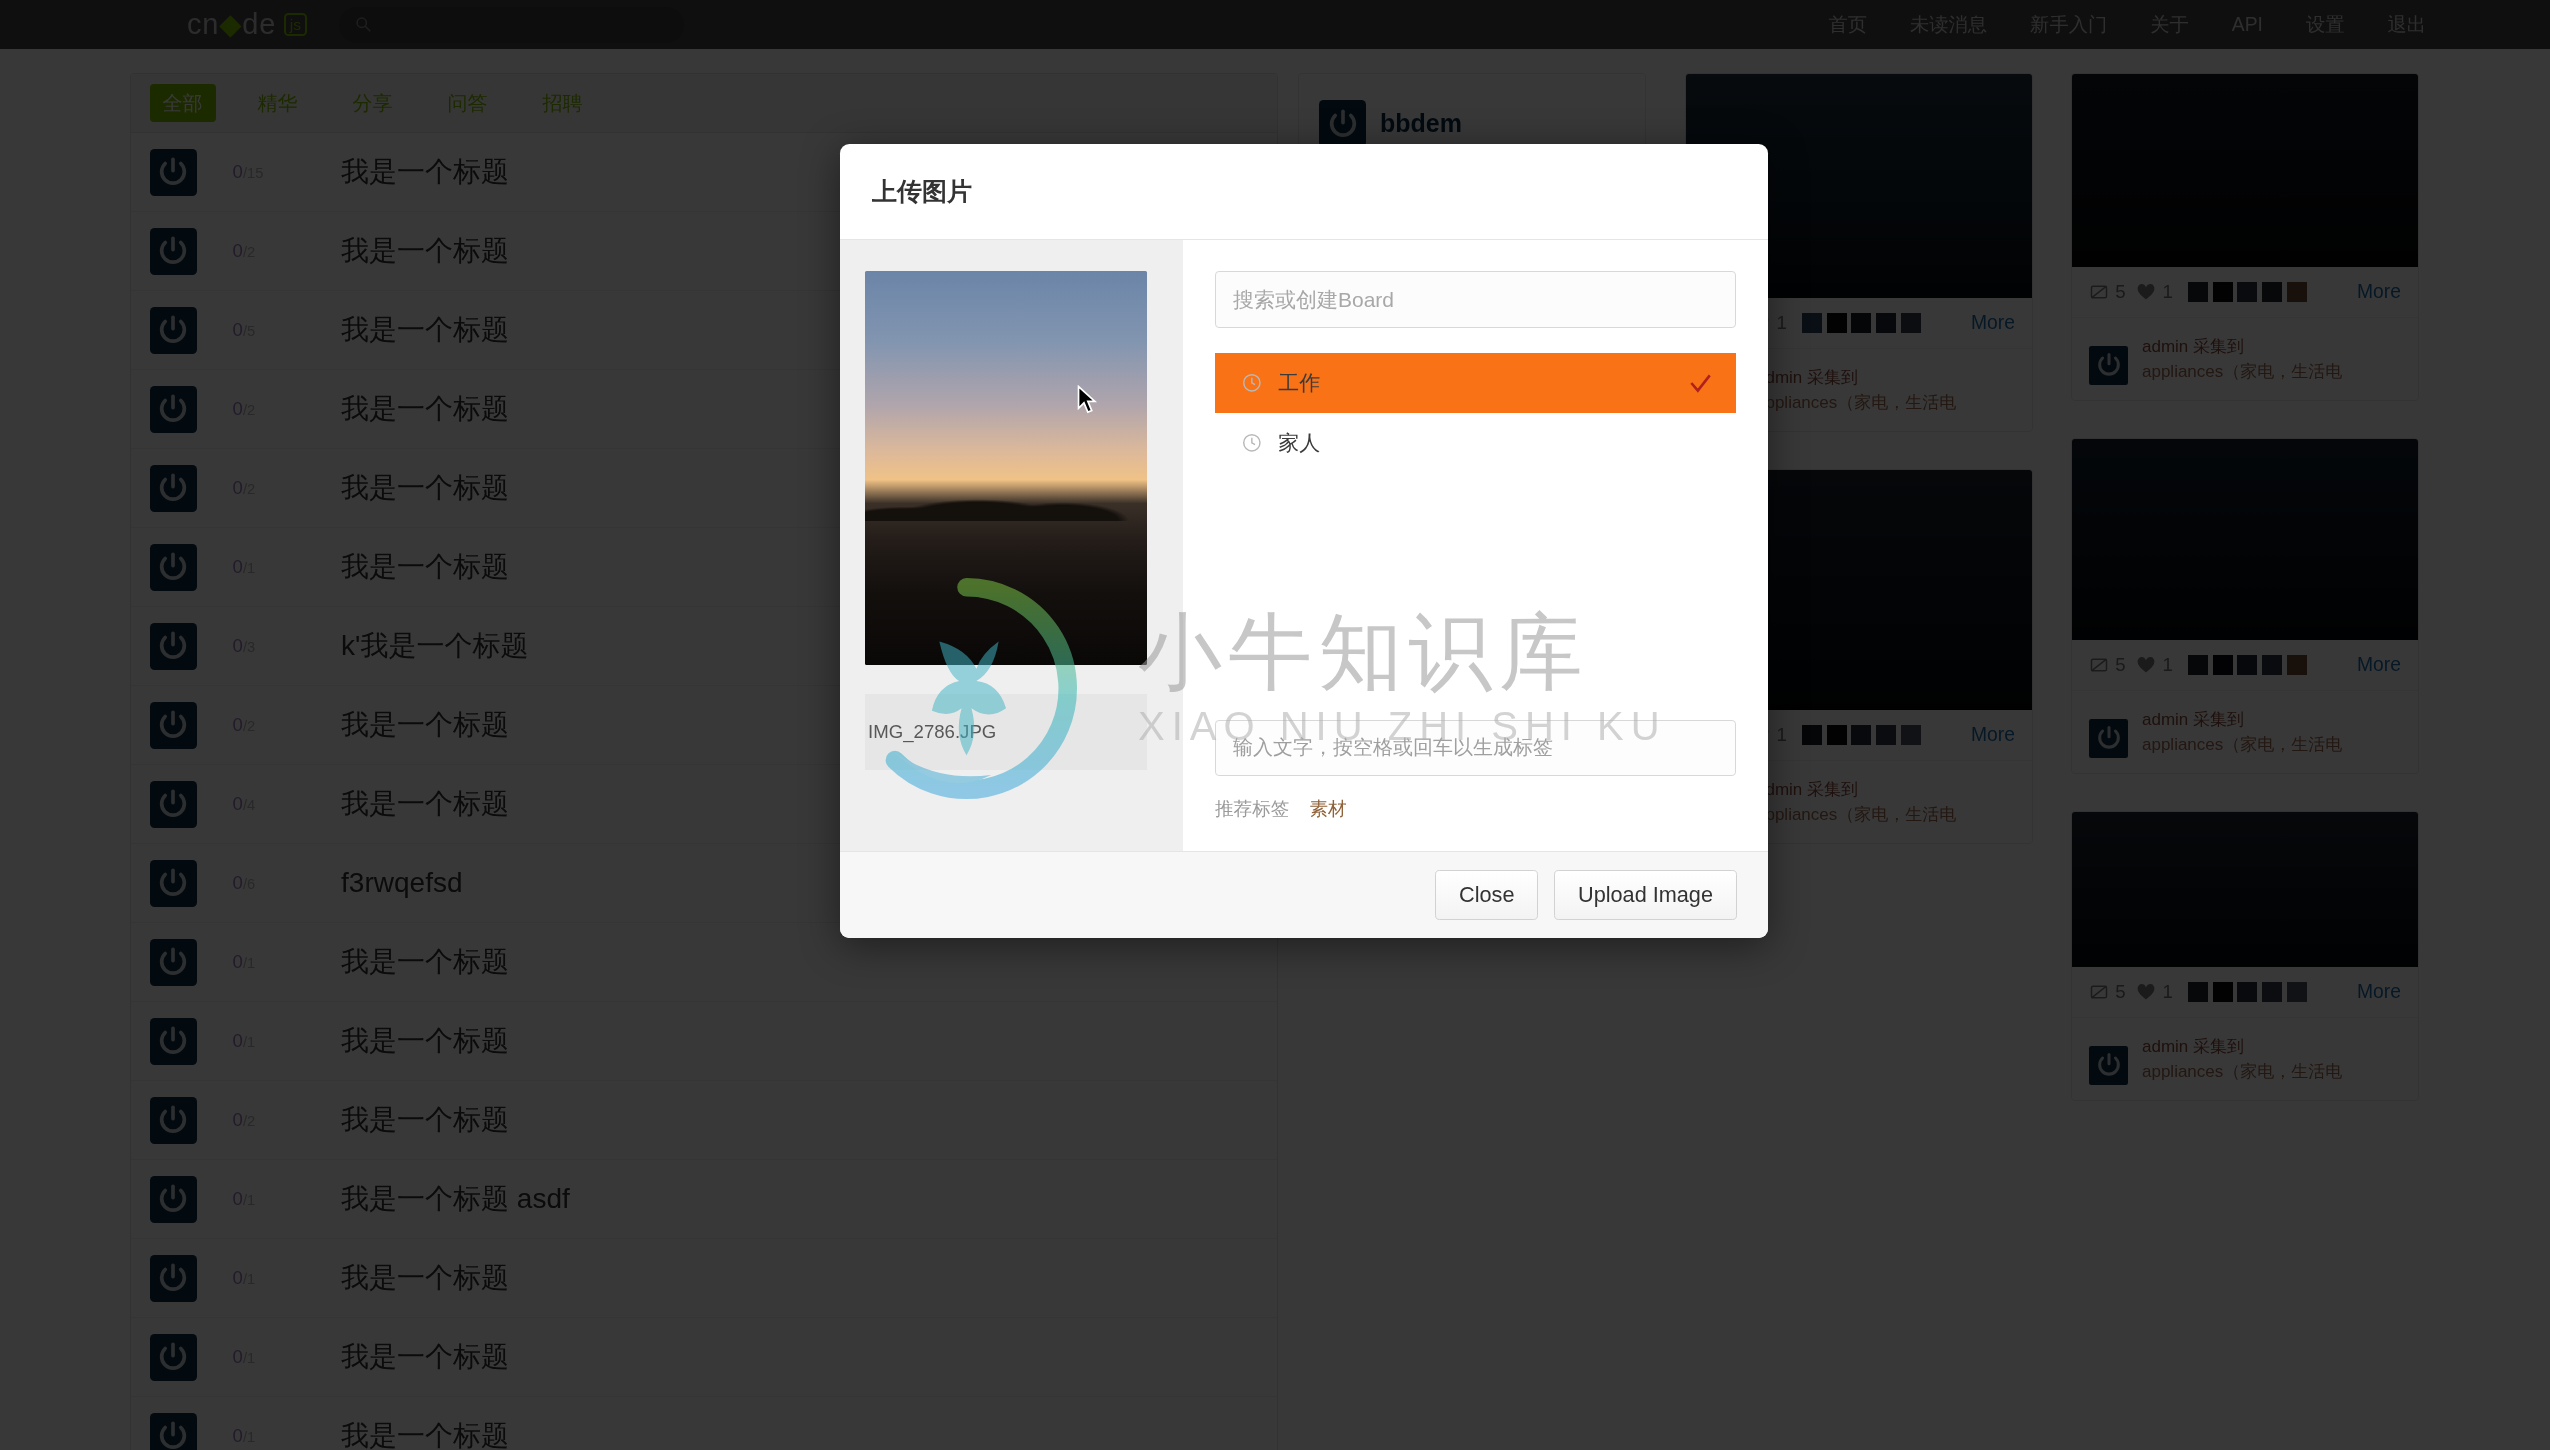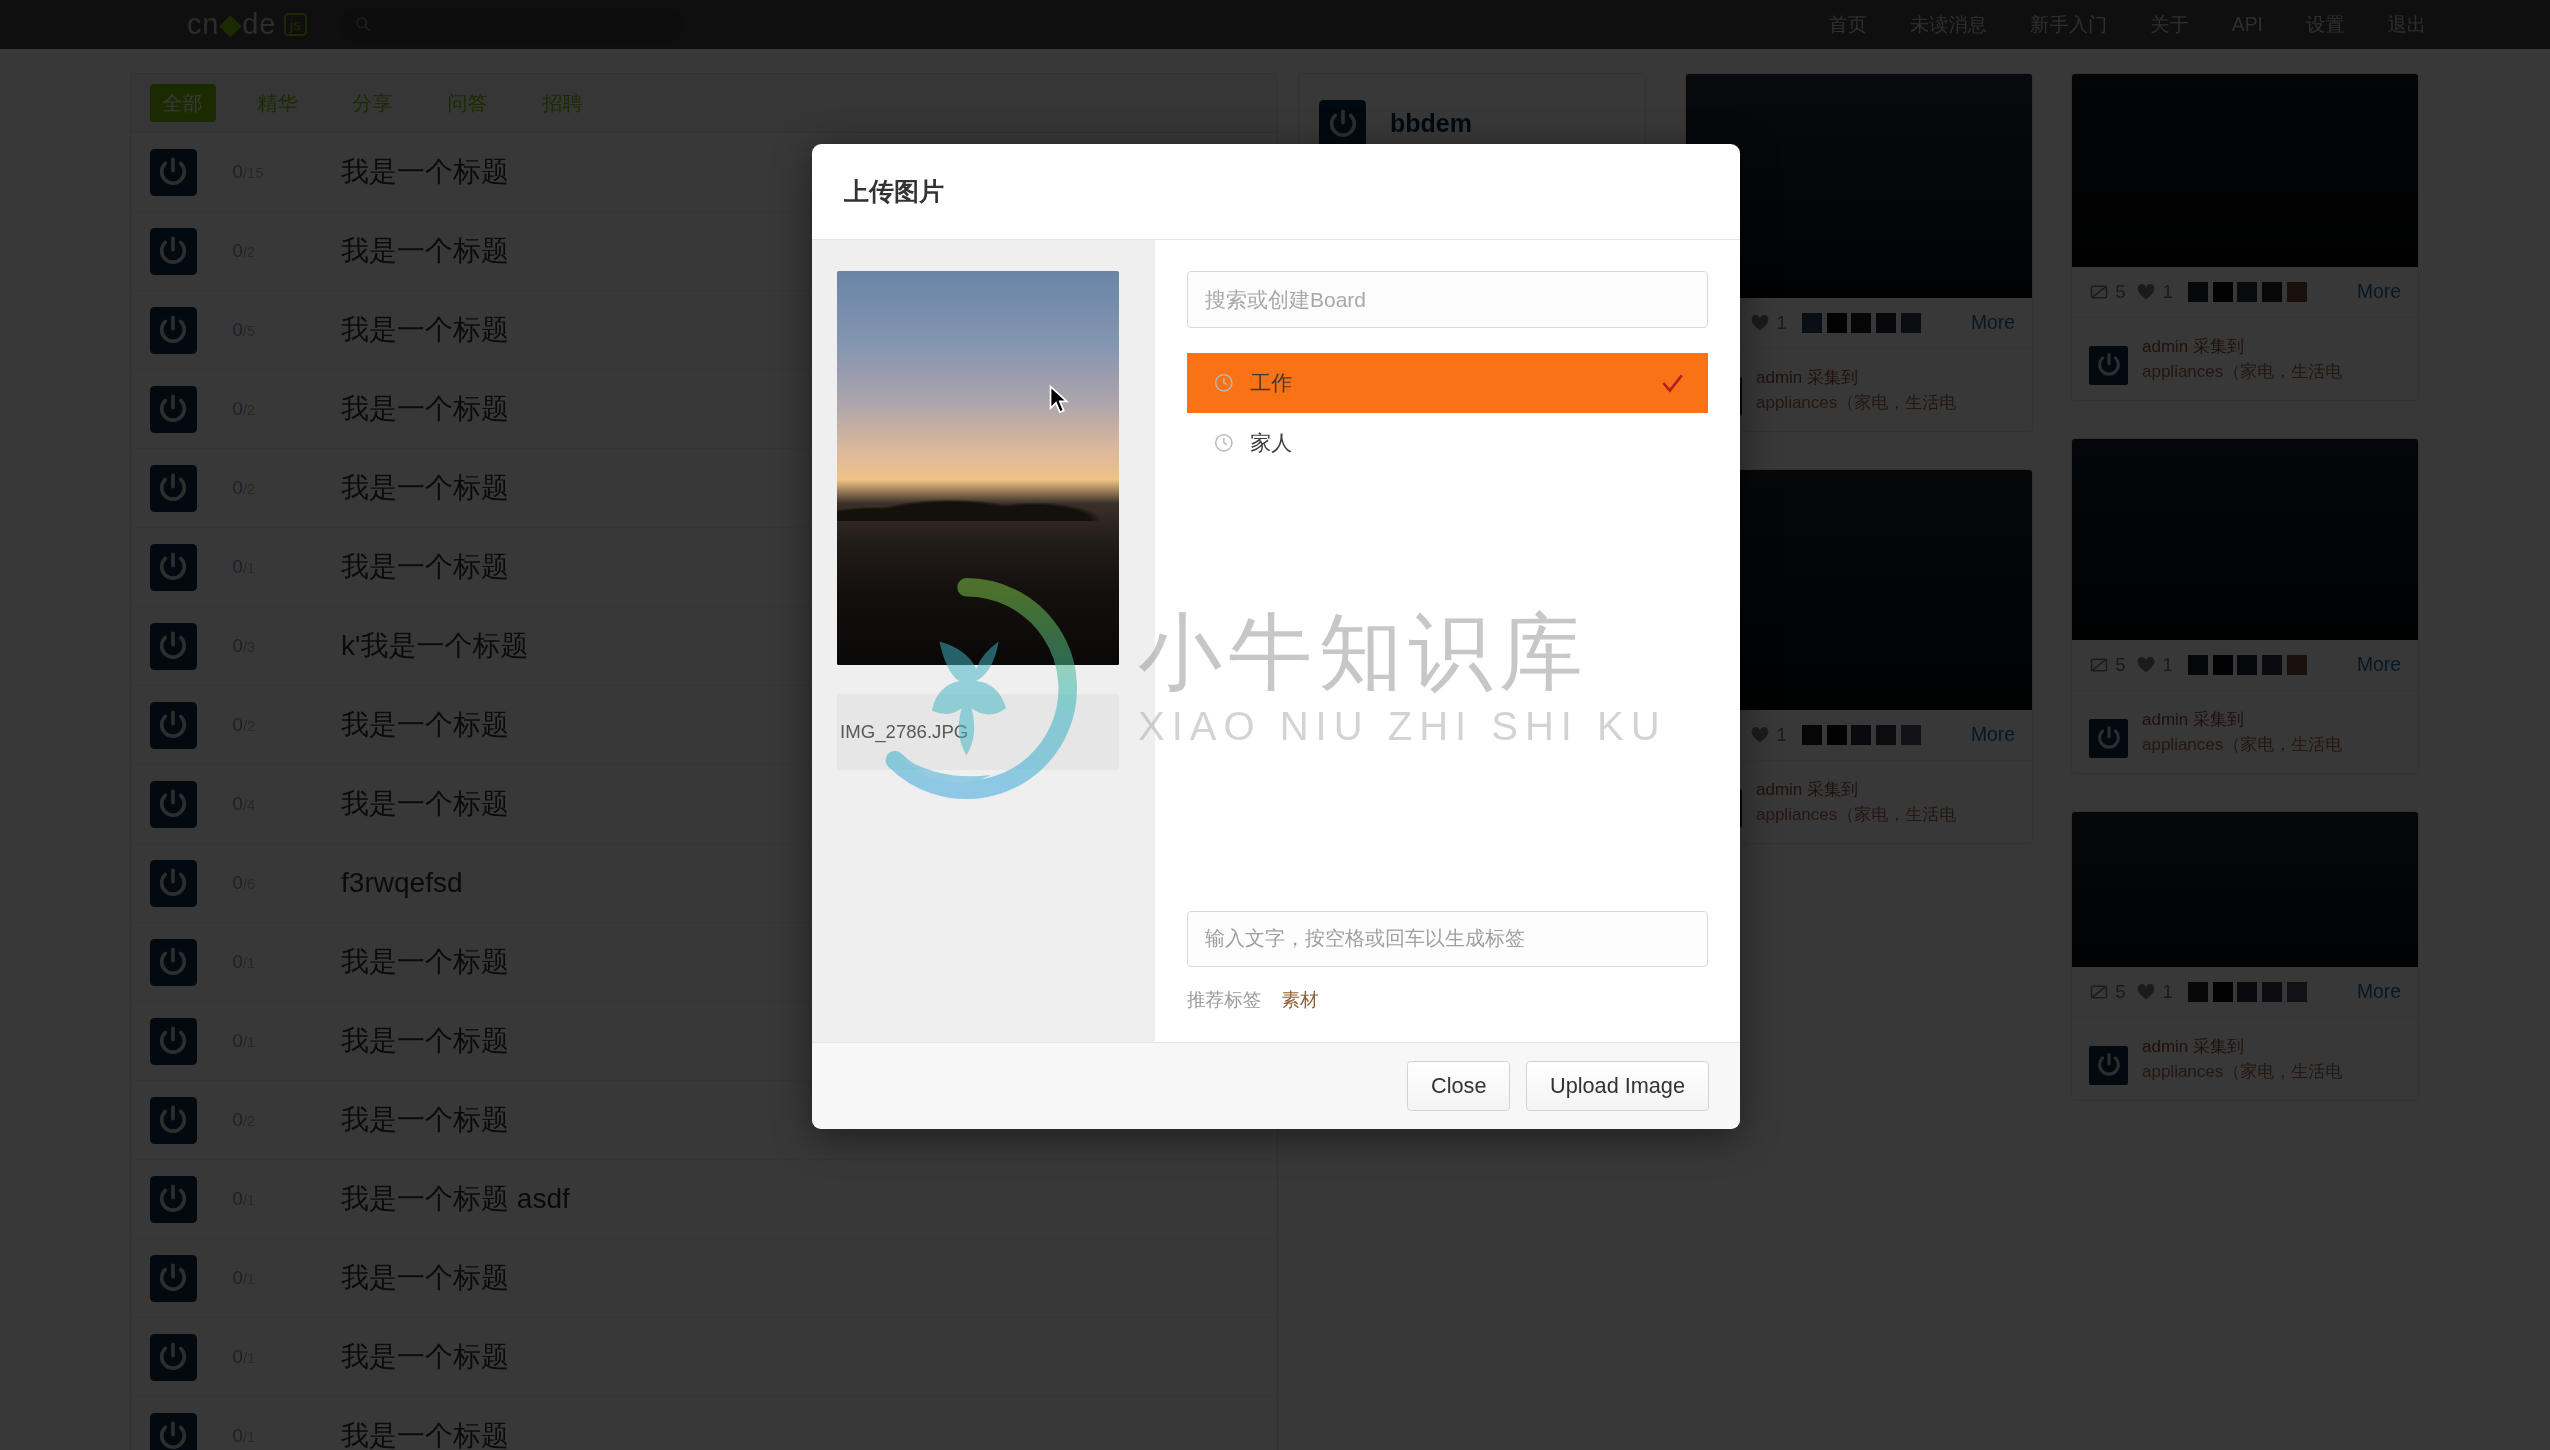--- a/index.html
+++ b/index.html
@@ -79,21 +79,21 @@
   .pinuser .avatar svg { width: 28px; height: 28px; }
   .pinuser-text { font-size: 17px; color: #8a4b3c; line-height: 1.5; white-space: nowrap; overflow: hidden; }
   .pinuser-text .uname { color: #8a4b3c; }
   .pinuser-text .sub { color: #9e6a53; }
 
   
   #overlay { position: absolute; inset: 0; background: rgba(0,0,0,0.78); }
 
   
   #modal {
-    position: absolute; left: 812px; top: 144px; width: 928px; height: 985px;
+    position: absolute; left: 840px; top: 144px; width: 928px; height: 794px;
     background: #ffffff; border-radius: 9.3px; box-shadow: 0 7.7px 39px rgba(0,0,0,0.45);
     display: flex; flex-direction: column; overflow: hidden;
   }
   .modal-header { height: 96px; border-bottom: 0.8px solid #e5e5e5; display: flex; align-items: center; padding-left: 32px; }
   .modal-title { font-size: 25px; font-weight: bold; color: #333333; }
   .modal-body { flex: 1; display: flex; min-height: 0; position: relative; }
   .modal-left { width: 343px; background: #efefef; padding: 31px 25px; }
   .thumb {
     width: 282px; height: 394px; border-radius: 1.5px;
     background: linear-gradient(180deg,
@@ -367,21 +367,21 @@
             </div>
             <div class="reply-count"><span>0</span><span class="total">/1</span></div>
             <div class="topic-title">我是一个标题</div>
           </div>
         </div>
     </div>
 
     <div class="pingrid">
       <div class="pincol" id="col0" style="left:0px;">
           <div class="pincard">
-            <div style="display:flex;align-items:center;gap:24px;padding:26px 20px;">
+            <div style="display:flex;align-items:center;gap:14px;padding:26px 20px;">
               <div class="avatar">
                 <svg viewBox="0 0 24 24" fill="none" stroke="#c9cfd4" stroke-width="2.6" stroke-linecap="round">
                   <path d="M12 3 L12 11"></path>
                   <path d="M17.5 6 a8 8 0 1 1 -11 0"></path>
                 </svg>
               </div>
               <div style="font-size:25px;font-weight:bold;color:#0b2e4a;">bbdem</div>
             </div>
           </div>
           <div class="pincard">

